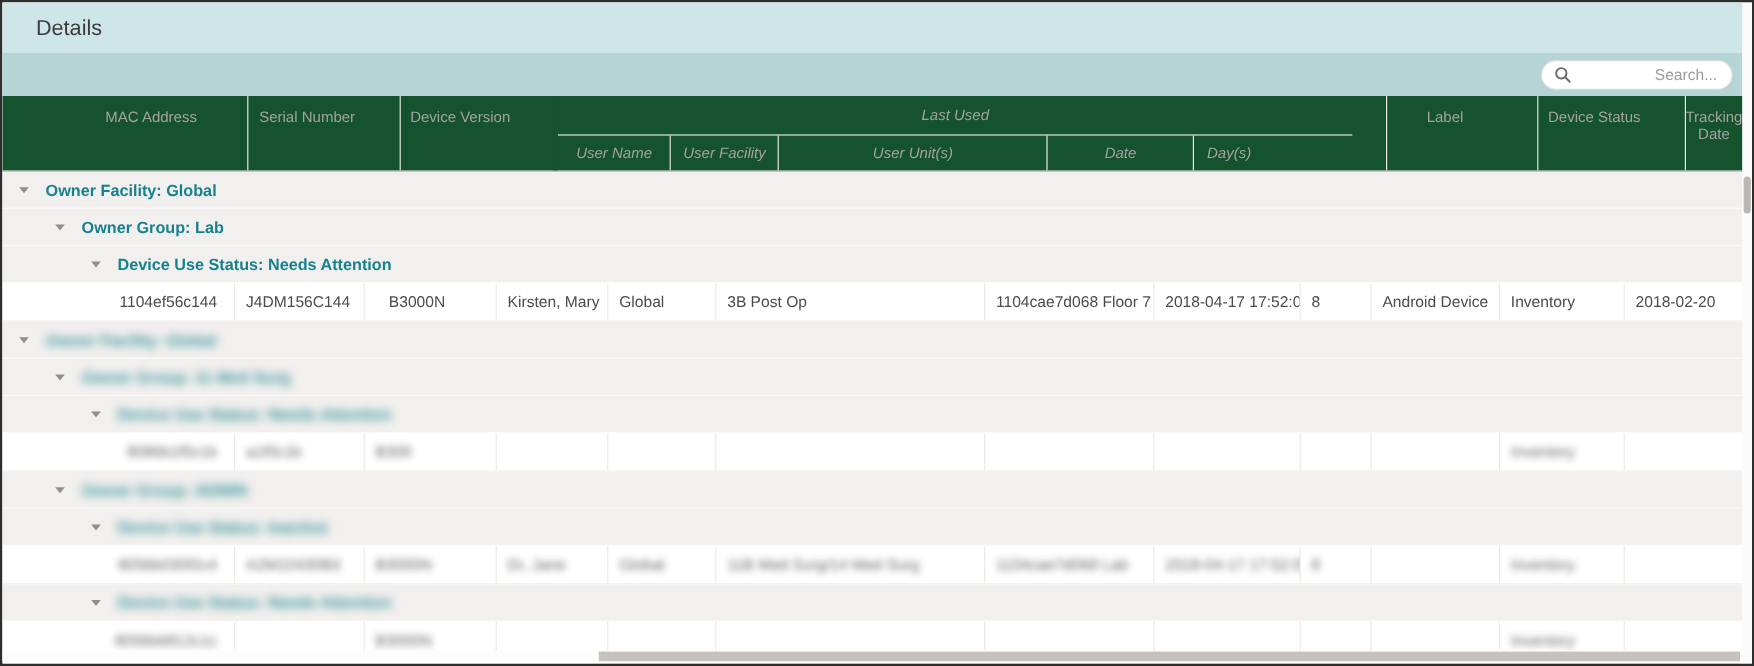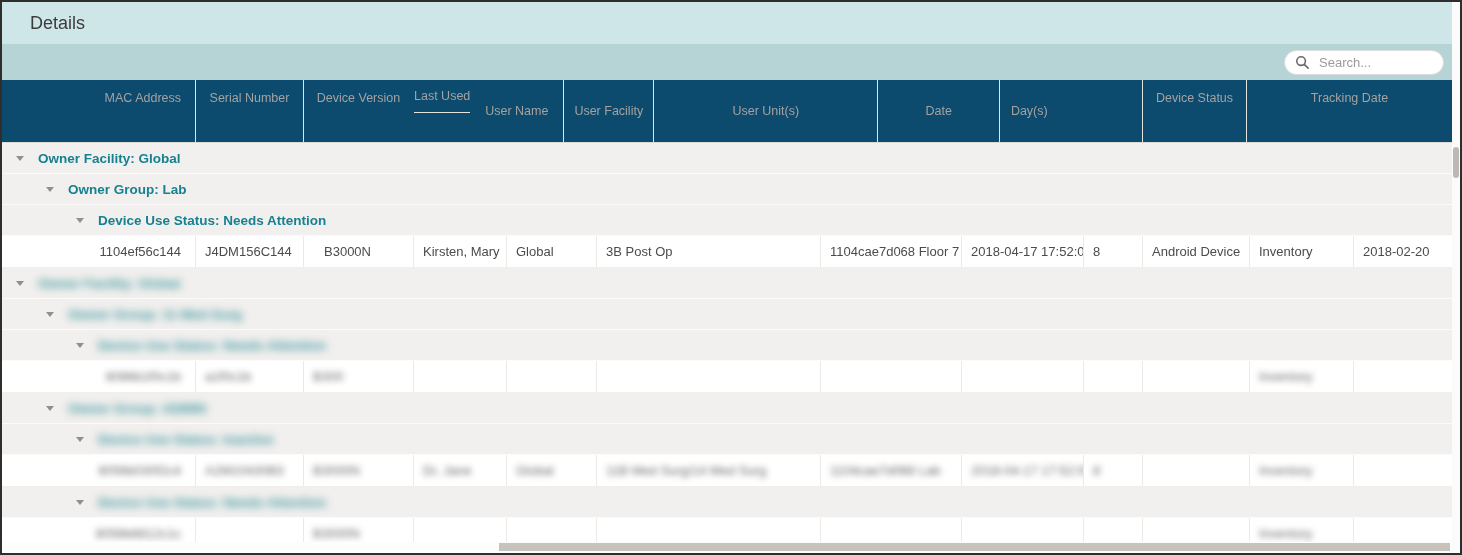--- a/index.html
+++ b/index.html
@@ -8,31 +8,31 @@
   .content{position:absolute;top:0;left:0;right:8px;bottom:0;background:#fff;}
   .gutter{position:absolute;top:0;right:0;width:8px;bottom:0;background:#fbfbfb;}
   .v-thumb{position:absolute;right:1px;top:145px;width:6px;height:31px;background:#bcb9b5;border-radius:3px;}
 
   .title-bar{height:42px;background:#cfe6e9;display:flex;align-items:center;padding-left:28px;}
   .title-bar .title{font-size:18px;color:#3c3c3c;}
 
   .toolbar{height:36px;background:#b6d3d6;display:flex;align-items:center;justify-content:flex-end;padding-right:8px;}
   .search-pill{display:flex;align-items:center;width:160px;height:25px;background:#fff;border:1px solid #dcdcdc;border-radius:13px;padding:0 10px;}
   .search-pill svg{flex:0 0 auto;margin-right:7px;}
-  .search-pill input{border:none;outline:none;width:100%;font-size:13px;color:#555;background:transparent;}
+  .search-pill input{border:none;outline:none;width:100%;font-size:13px;color:#555;background:transparent;text-align:right;}
   .search-pill input::placeholder{color:#9b9b9b;}
 
   
-  .thead{height:63px;background:#0c4a6e;display:flex;color:#a5a2a0;font-size:12.5px;border-bottom:1px solid #dedbd8;}
+  .thead{height:63px;background:#14532d;display:flex;color:#a5a2a0;font-size:12.5px;border-bottom:1px solid #dedbd8;gap:28px;}
   .th{border-left:1px solid #e5e2df;display:flex;}
   .th:first-child{border-left:none;}
   .th.simple{padding-top:11px;}
   .th .lbl{width:100%;text-align:center;}
   .th.align-right .lbl{text-align:right;padding-right:14px;}
-  .th-group{display:flex;flex-direction:row;border-left:1px solid #14532d;}
+  .th-group{display:flex;flex-direction:column;border-left:4px solid #14532d;font-style:italic;}
   .th-group .g-lbl{height:33px;display:flex;align-items:center;justify-content:center;border-bottom:1px solid #e5e2df;}
   .th-group .g-sub{flex:1;display:flex;}
   .g-sub .th{align-items:center;justify-content:center;}
   .g-sub .th:first-child{border-left:none;justify-content:flex-end;}
 
   
   .rows{position:relative;height:409px;overflow:hidden;}
   .row{width:100%;}
   .group-row{height:31px;background:#f2f0ee;border-bottom:1px solid #fcfbfa;display:flex;align-items:center;cursor:pointer;}
   .tri{width:0;height:0;border-left:4.5px solid transparent;border-right:4.5px solid transparent;border-top:5.5px solid #8f8f8f;flex:0 0 auto;}
@@ -90,20 +90,23 @@
               <span class="lbl">User Unit(s)</span>
             </div>
             <div class="th" style="width: 122px;">
               <span class="lbl">Date</span>
             </div>
             <div class="th" style="width: 59px;">
               <span class="lbl">Day(s)</span>
             </div>
           </div>
         </div>
+        <div class="th simple" style="width: 107px;">
+          <span class="lbl">Label</span>
+        </div>
         <div class="th simple" style="width: 104px;">
           <span class="lbl">Device Status</span>
         </div>
         <div class="th simple" style="width: 111px; flex: 1 1 0%;">
           <span class="lbl">Tracking Date</span>
         </div>
       </div>
 
     <div class="rows" id="rows">
       <div class="row group-row">

